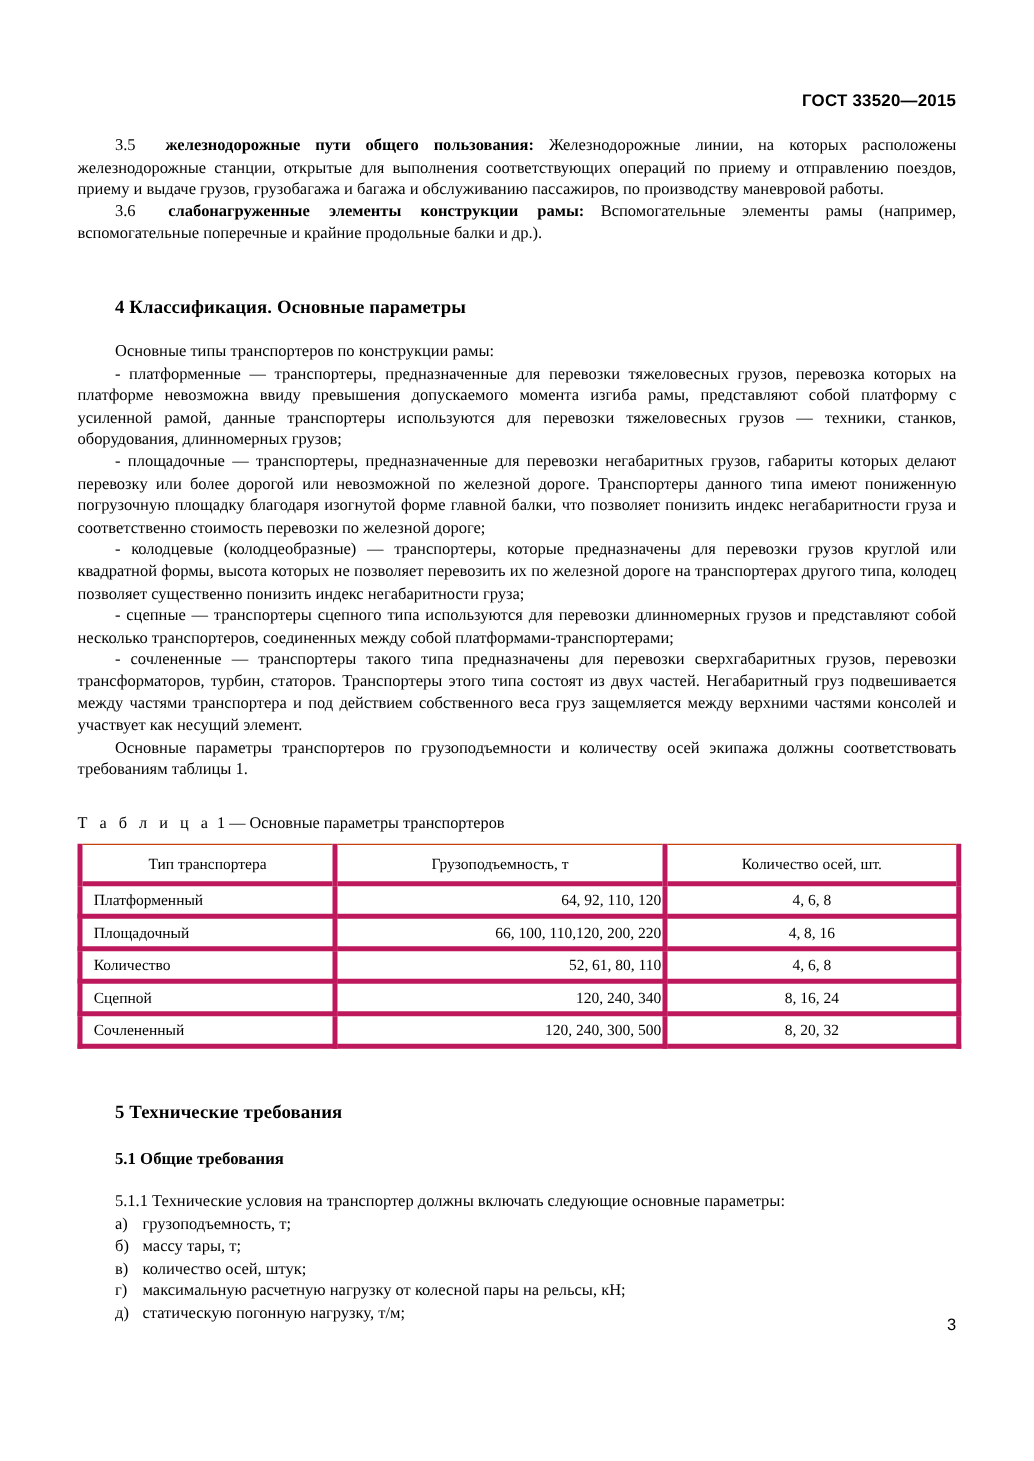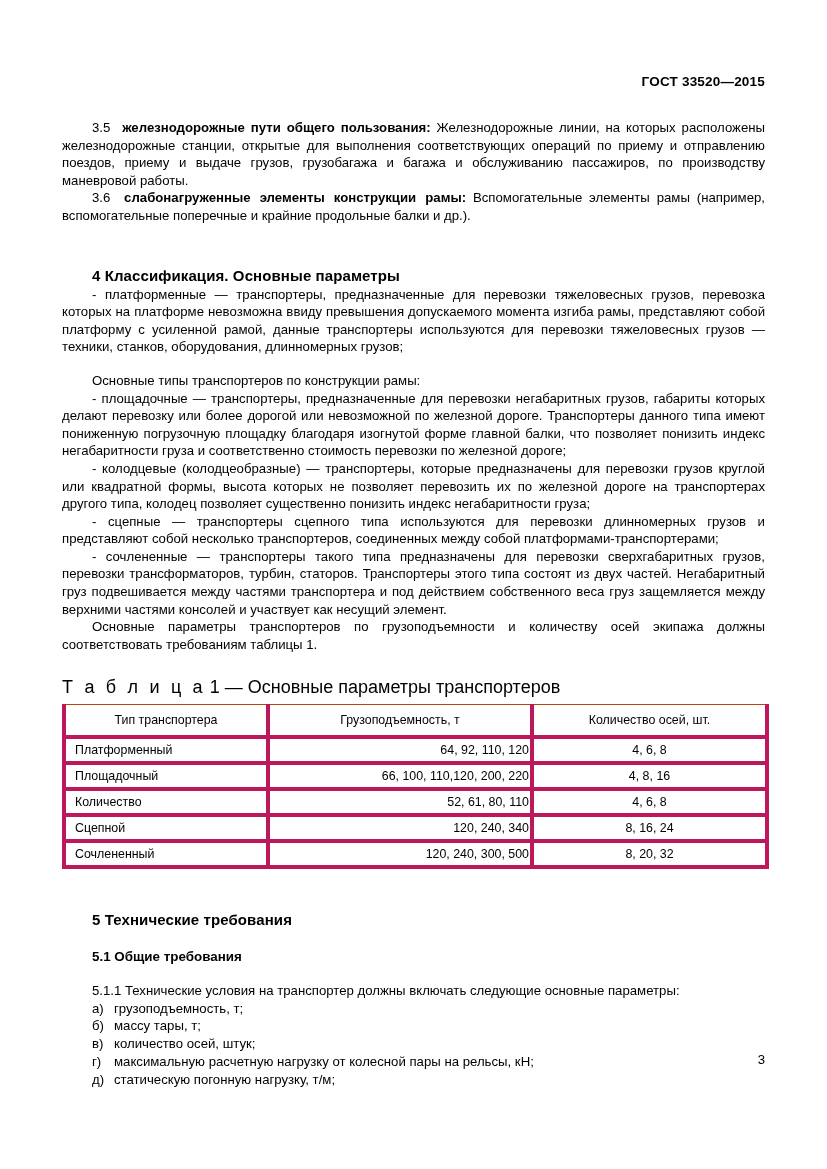--- a/index.html
+++ b/index.html
@@ -35,23 +35,24 @@
     font-size: 13.5px;
     font-weight: bold;
     letter-spacing: 0.2px;
     white-space: nowrap;
     margin-left: 41px;
   }
 
   
   .content {
     position: absolute;
-    top: 119px;
+    top: 107px;
     left: 62px;
     width: 703px;
+    font-family: Liberation Serif, serif;
   }
 
   p.body-text {
     margin: 0;
     font-size: 13.2px;
     line-height: 17.6px;
     text-align: justify;
     text-justify: inter-word;
     hyphens: manual;
   }
@@ -99,21 +100,21 @@
     white-space: nowrap;
   }
   ul.alpha-list li .marker {
     display: inline-block;
     min-width: 22px;
   }
 
   
   .table-caption {
     margin: 26px 0 9px 0;
-    font-size: 18px;
+    font-size: 13px;
     line-height: 16px;
   }
   .table-caption .tbl-word {
     letter-spacing: 3.2px;
   }
   .table-caption .tbl-num {
     margin-left: 4px;
   }
 
   table.params-table {
@@ -186,23 +187,23 @@
     </p>
 
     <p class="body-text indent">
       <span>3.6</span>&nbsp;
       <span class="term wide-gaps">слабонагруженные элементы конструкции рамы:</span>
       <span>Вспомогательные элементы рамы (например, вспомогательные поперечные и крайние продольные балки и др.).</span>
     </p>
 
     <h2 class="section-heading">4  Классификация. Основные параметры</h2>
 
+    <p class="body-text indent after-heading">Основные типы транспортеров по конструкции рамы:</p>
+
     <p class="body-text indent">- платформенные — транспортеры, предназначенные для перевозки тяжеловесных грузов, перевозка которых на платформе невозможна ввиду превышения допускаемого момента изгиба рамы, представляют собой платформу с усиленной рамой, данные транспортеры используются для перевозки тяжеловесных грузов — техники, станков, оборудования, длинномерных грузов;</p>
-
-    <p class="body-text indent after-heading">Основные типы транспортеров по конструкции рамы:</p>
     <p class="body-text indent">- площадочные — транспортеры, предназначенные для перевозки негабаритных грузов, габариты которых делают перевозку или более дорогой или невозможной по железной дороге. Транспортеры данного типа имеют пониженную погрузочную площадку благодаря изогнутой форме главной балки, что позволяет понизить индекс негабаритности груза и соответственно стоимость перевозки по железной дороге;</p>
     <p class="body-text indent">- колодцевые (колодцеобразные) — транспортеры, которые предназначены для перевозки грузов круглой или квадратной формы, высота которых не позволяет перевозить их по железной дороге на транспортерах другого типа, колодец позволяет существенно понизить индекс негабаритности груза;</p>
     <p class="body-text indent">- сцепные — транспортеры сцепного типа используются для перевозки длинномерных грузов и представляют собой несколько транспортеров, соединенных между собой платформами-транспортерами;</p>
     <p class="body-text indent">- сочлененные — транспортеры такого типа предназначены для перевозки сверхгабаритных грузов, перевозки трансформаторов, турбин, статоров. Транспортеры этого типа состоят из двух частей. Негабаритный груз подвешивается между частями транспортера и под действием собственного веса груз защемляется между верхними частями консолей и участвует как несущий элемент.</p>
 
     <p class="body-text indent">Основные параметры транспортеров по грузоподъемности и количеству осей экипажа должны соответствовать требованиям таблицы 1.</p>
 
     <div class="table-caption">
       <span class="tbl-word">Т а б л и ц а</span><span class="tbl-num">1</span>
       <span>— Основные параметры транспортеров</span>

